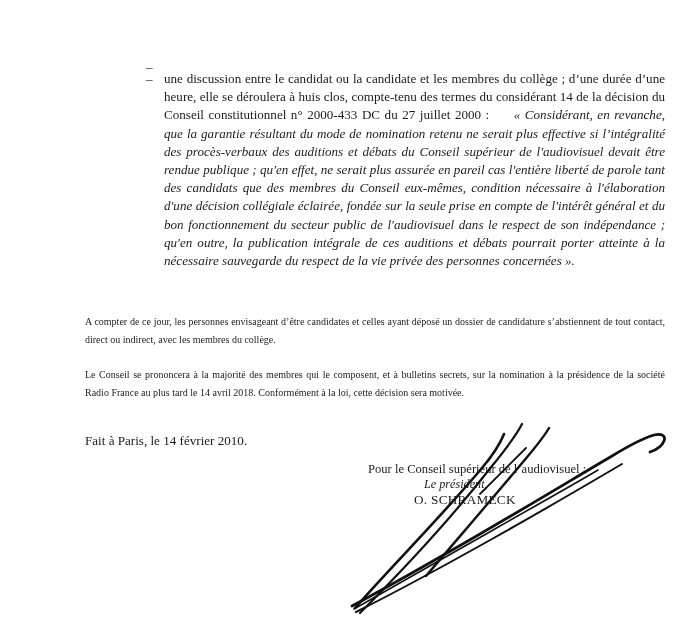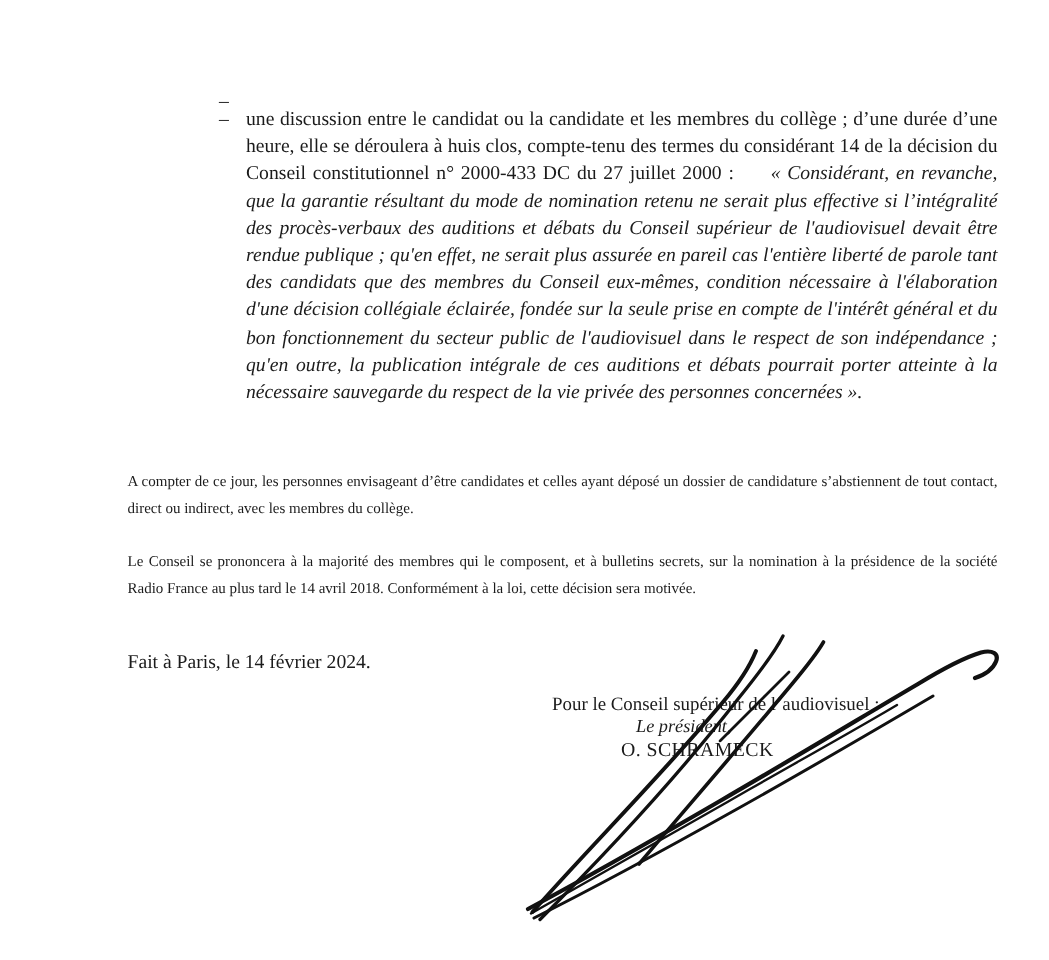--- a/index.html
+++ b/index.html
@@ -127,21 +127,21 @@
       <span class="bullet-dash">–</span>
       <span>une discussion entre le candidat ou la candidate et les membres du collège ; d’une durée d’une heure, elle se déroulera à huis clos, compte-tenu des termes du considérant 14 de la décision du Conseil constitutionnel n° 2000-433 DC du 27 juillet 2000 : </span><span class="quote-italic">« Considérant, en revanche, que la garantie résultant du mode de nomination retenu ne serait plus effective si l’intégralité des procès-verbaux des auditions et débats du Conseil supérieur de l'audiovisuel devait être rendue publique ; qu'en effet, ne serait plus assurée en pareil cas l'entière liberté de parole tant des candidats que des membres du Conseil eux-mêmes, condition nécessaire à l'élaboration d'une décision collégiale éclairée, fondée sur la seule prise en compte de l'intérêt général et du bon fonctionnement du secteur public de l'audiovisuel dans le respect de son indépendance ; qu'en outre, la publication intégrale de ces auditions et débats pourrait porter atteinte à la nécessaire sauvegarde du respect de la vie privée des personnes concernées ».</span>
     </div>
 
   </div>
 
   <div class="body-para" id="para-abstention">A compter de ce jour, les personnes envisageant d’être candidates et celles ayant déposé un dossier de candidature s’abstiennent de tout contact, direct ou indirect, avec les membres du collège.</div>
 
   <div class="body-para" id="para-nomination">Le Conseil se prononcera à la majorité des membres qui le composent, et à bulletins secrets, sur la nomination à la présidence de la société Radio France au plus tard le 14 avril 2018. Conformément à la loi, cette décision sera motivée.</div>
 
-  <div class="closing-line">Fait à Paris, le 14 février 2024.</div>
+  <div class="closing-line">Fait à Paris, le 14 février 2010.</div>
 
   <div class="sign-block">
     <div class="sign-for">Pour le Conseil supérieur de l’audiovisuel :</div>
     <div class="sign-title">Le président,</div>
     <div class="sign-name">O. SCHRAMECK</div>
   </div>
 
   <div id="signature-mark">
     <svg viewBox="0 0 360 225" xmlns="http://www.w3.org/2000/svg">
       <g fill="none" stroke="#111111" stroke-linecap="round" stroke-linejoin="round">

